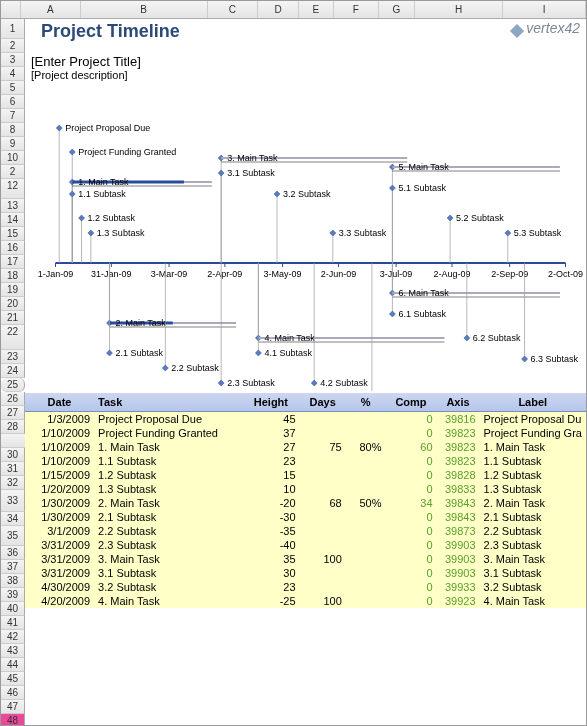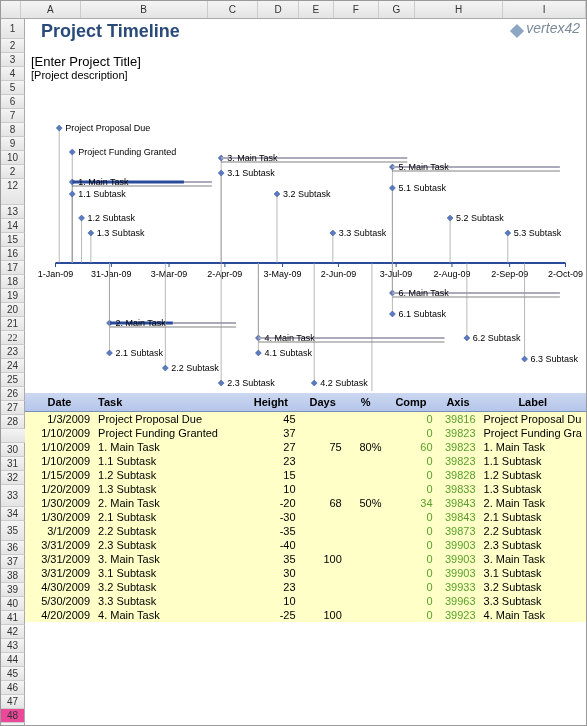--- a/index.html
+++ b/index.html
@@ -46,34 +46,34 @@
     <div class="row-h" style="height: 14px; line-height: 14px;">2</div>
     <div class="row-h" style="height: 14px; line-height: 14px;">3</div>
     <div class="row-h" style="height: 14px; line-height: 14px;">4</div>
     <div class="row-h" style="height: 14px; line-height: 14px;">5</div>
     <div class="row-h" style="height: 14px; line-height: 14px;">6</div>
     <div class="row-h" style="height: 14px; line-height: 14px;">7</div>
     <div class="row-h" style="height: 14px; line-height: 14px;">8</div>
     <div class="row-h" style="height: 14px; line-height: 14px;">9</div>
     <div class="row-h" style="height: 14px; line-height: 14px;">10</div>
     <div class="row-h" style="height: 14px; line-height: 14px;">2</div>
-    <div class="row-h" style="height: 26px; line-height: 14px;">12</div>
+    <div class="row-h" style="height: 20px; line-height: 14px;">12</div>
     <div class="row-h" style="height: 14px; line-height: 14px;">13</div>
     <div class="row-h" style="height: 14px; line-height: 14px;">14</div>
     <div class="row-h" style="height: 14px; line-height: 14px;">15</div>
     <div class="row-h" style="height: 14px; line-height: 14px;">16</div>
     <div class="row-h" style="height: 14px; line-height: 14px;">17</div>
     <div class="row-h" style="height: 14px; line-height: 14px;">18</div>
     <div class="row-h" style="height: 14px; line-height: 14px;">19</div>
     <div class="row-h" style="height: 14px; line-height: 14px;">20</div>
     <div class="row-h" style="height: 14px; line-height: 14px;">21</div>
-    <div class="row-h" style="height: 14px; line-height: 14px; font-family: Liberation Serif, serif;">22</div>
+    <div class="row-h" style="height: 25px; line-height: 14px;">22</div>
     <div class="row-h" style="height: 14px; line-height: 14px;">23</div>
     <div class="row-h" style="height: 14px; line-height: 14px;">24</div>
-    <div class="row-h" style="height: 14px; line-height: 14px;">25</div>
+    <div class="row-h" style="height: 14px; line-height: 14px; border-radius: 6px;">25</div>
     <div class="row-h" style="height: 14px; line-height: 14px;">26</div>
     <div class="row-h" style="height: 14px; line-height: 14px;">27</div>
     <div class="row-h" style="height: 14px; line-height: 14px;">28</div>
     <div class="row-h" style="height: 14px; line-height: 14px; padding-left: 30px;">29</div>
     <div class="row-h" style="height: 14px; line-height: 14px;">30</div>
     <div class="row-h" style="height: 14px; line-height: 14px;">31</div>
     <div class="row-h" style="height: 14px; line-height: 14px;">32</div>
     <div class="row-h" style="height: 22px; line-height: 22px; text-align: center;">33</div>
     <div class="row-h" style="height: 14px; line-height: 14px;">34</div>
     <div class="row-h" style="height: 20px; line-height: 20px;">35</div>
@@ -353,30 +353,20 @@
           <td class="r">4/30/2009</td>
           <td class="">3.2 Subtask</td>
           <td class="r">23</td>
           <td class="r"></td>
           <td class="r"></td>
           <td class="r grn">0</td>
           <td class="r grn">39933</td>
           <td class="">3.2 Subtask</td>
         </tr>
         <tr>
-          <td class="r">5/30/2009</td>
-          <td class="">3.3 Subtask</td>
-          <td class="r">10</td>
-          <td class="r"></td>
-          <td class="r"></td>
-          <td class="r grn">0</td>
-          <td class="r grn">39963</td>
-          <td class="">3.3 Subtask</td>
-        </tr>
-        <tr>
           <td class="r">4/20/2009</td>
           <td class="">4. Main Task</td>
           <td class="r">-25</td>
           <td class="r">100</td>
           <td class="r"></td>
           <td class="r grn">0</td>
           <td class="r grn">39923</td>
           <td class="">4. Main Task</td>
         </tr>
       </tbody>

